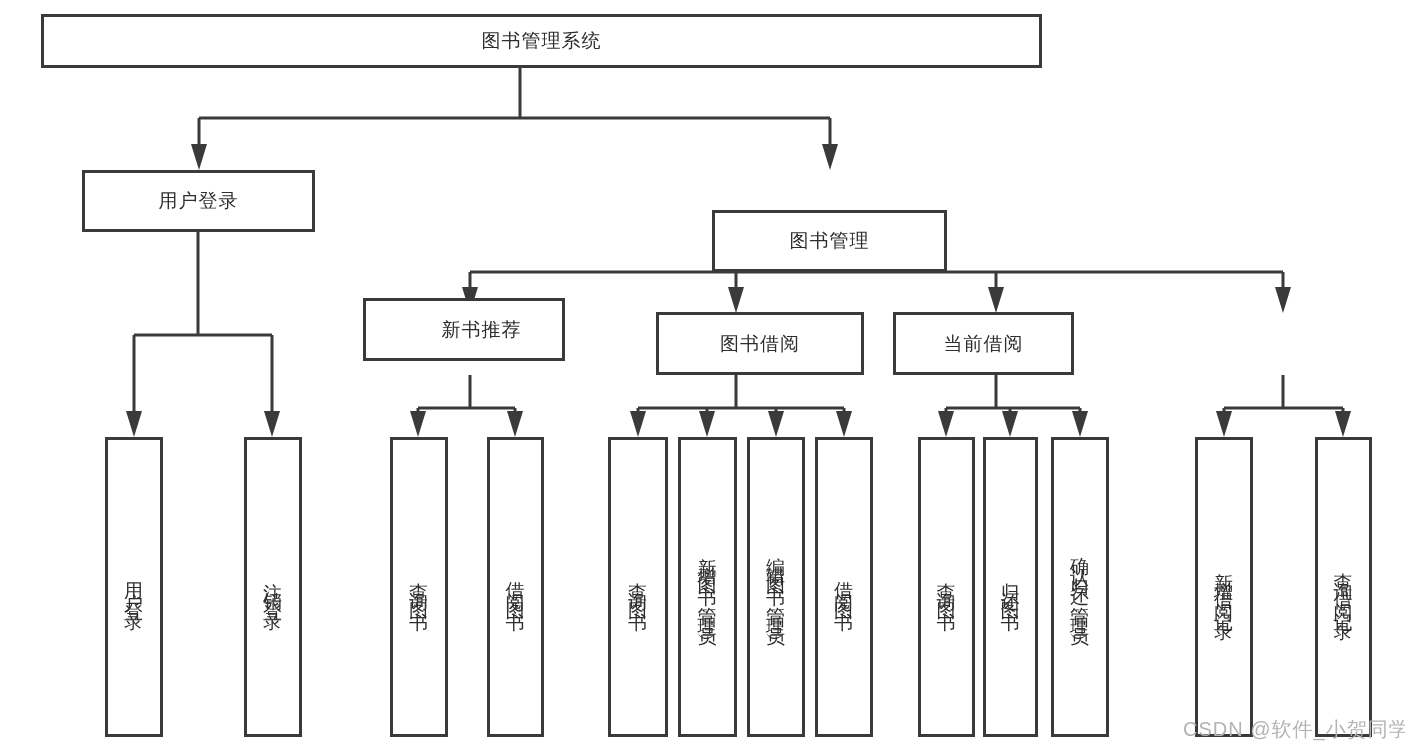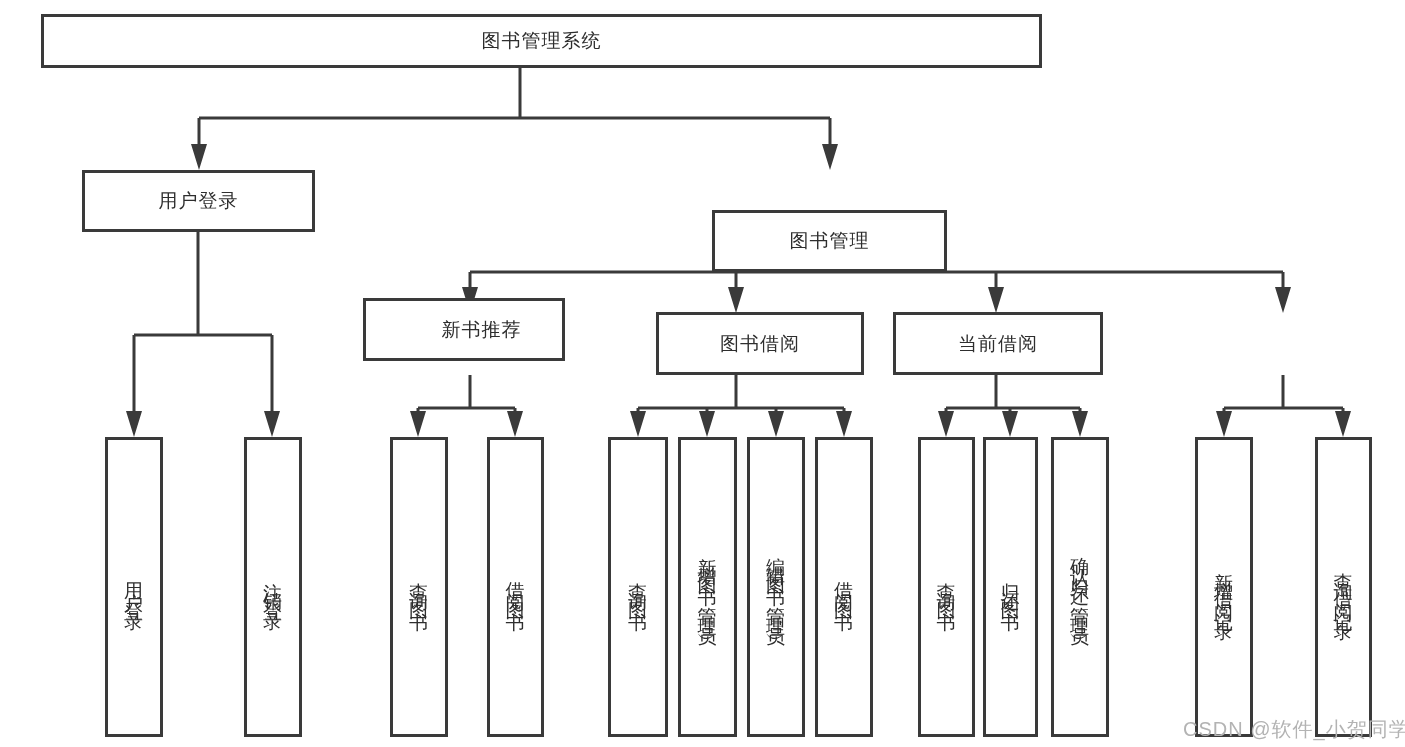--- a/index.html
+++ b/index.html
@@ -93,21 +93,21 @@
       M1335 411 L1351 411 L1343 437 Z"></path>
   </svg>
 
   <div class="box h" style="left:22px; top:14px; width:1001px; height:54px;margin-left:19px;">图书管理系统</div>
 
   <div class="box h" style="left:82px; top:170px; width:233px; height:62px;">用户登录</div>
   <div class="box h" style="left:712px; top:170px; width:235px; height:62px;margin-top:40px;">图书管理</div>
 
   <div class="box h" style="left:363px; top:298px; width:202px; height:63px;padding-left:35px;">新书推荐</div>
   <div class="box h" style="left:632px; top:312px; width:208px; height:63px;margin-left:24px;">图书借阅</div>
-  <div class="box h" style="left:893px; top:312px; width:210px; height:63px;">当前借阅</div>
+  <div class="box h" style="left:893px; top:312px; width:181px; height:63px;">当前借阅</div>
 
   <div class="box v" style="left:105px; top:437px; width:58px; height:300px;">用户登录</div>
   <div class="box v" style="left:244px; top:437px; width:58px; height:300px;">注销登录</div>
 
   <div class="box v" style="left:390px; top:437px; width:58px; height:300px;">查询图书</div>
   <div class="box v" style="left:487px; top:437px; width:57px; height:300px;">借阅图书</div>
 
   <div class="box v" style="left:608px; top:437px; width:60px; height:300px;">查询图书</div>
   <div class="box v" style="left:678px; top:437px; width:59px; height:300px;">新增图书（管理员）</div>
   <div class="box v" style="left:747px; top:437px; width:58px; height:300px;">编辑图书（管理员）</div>

